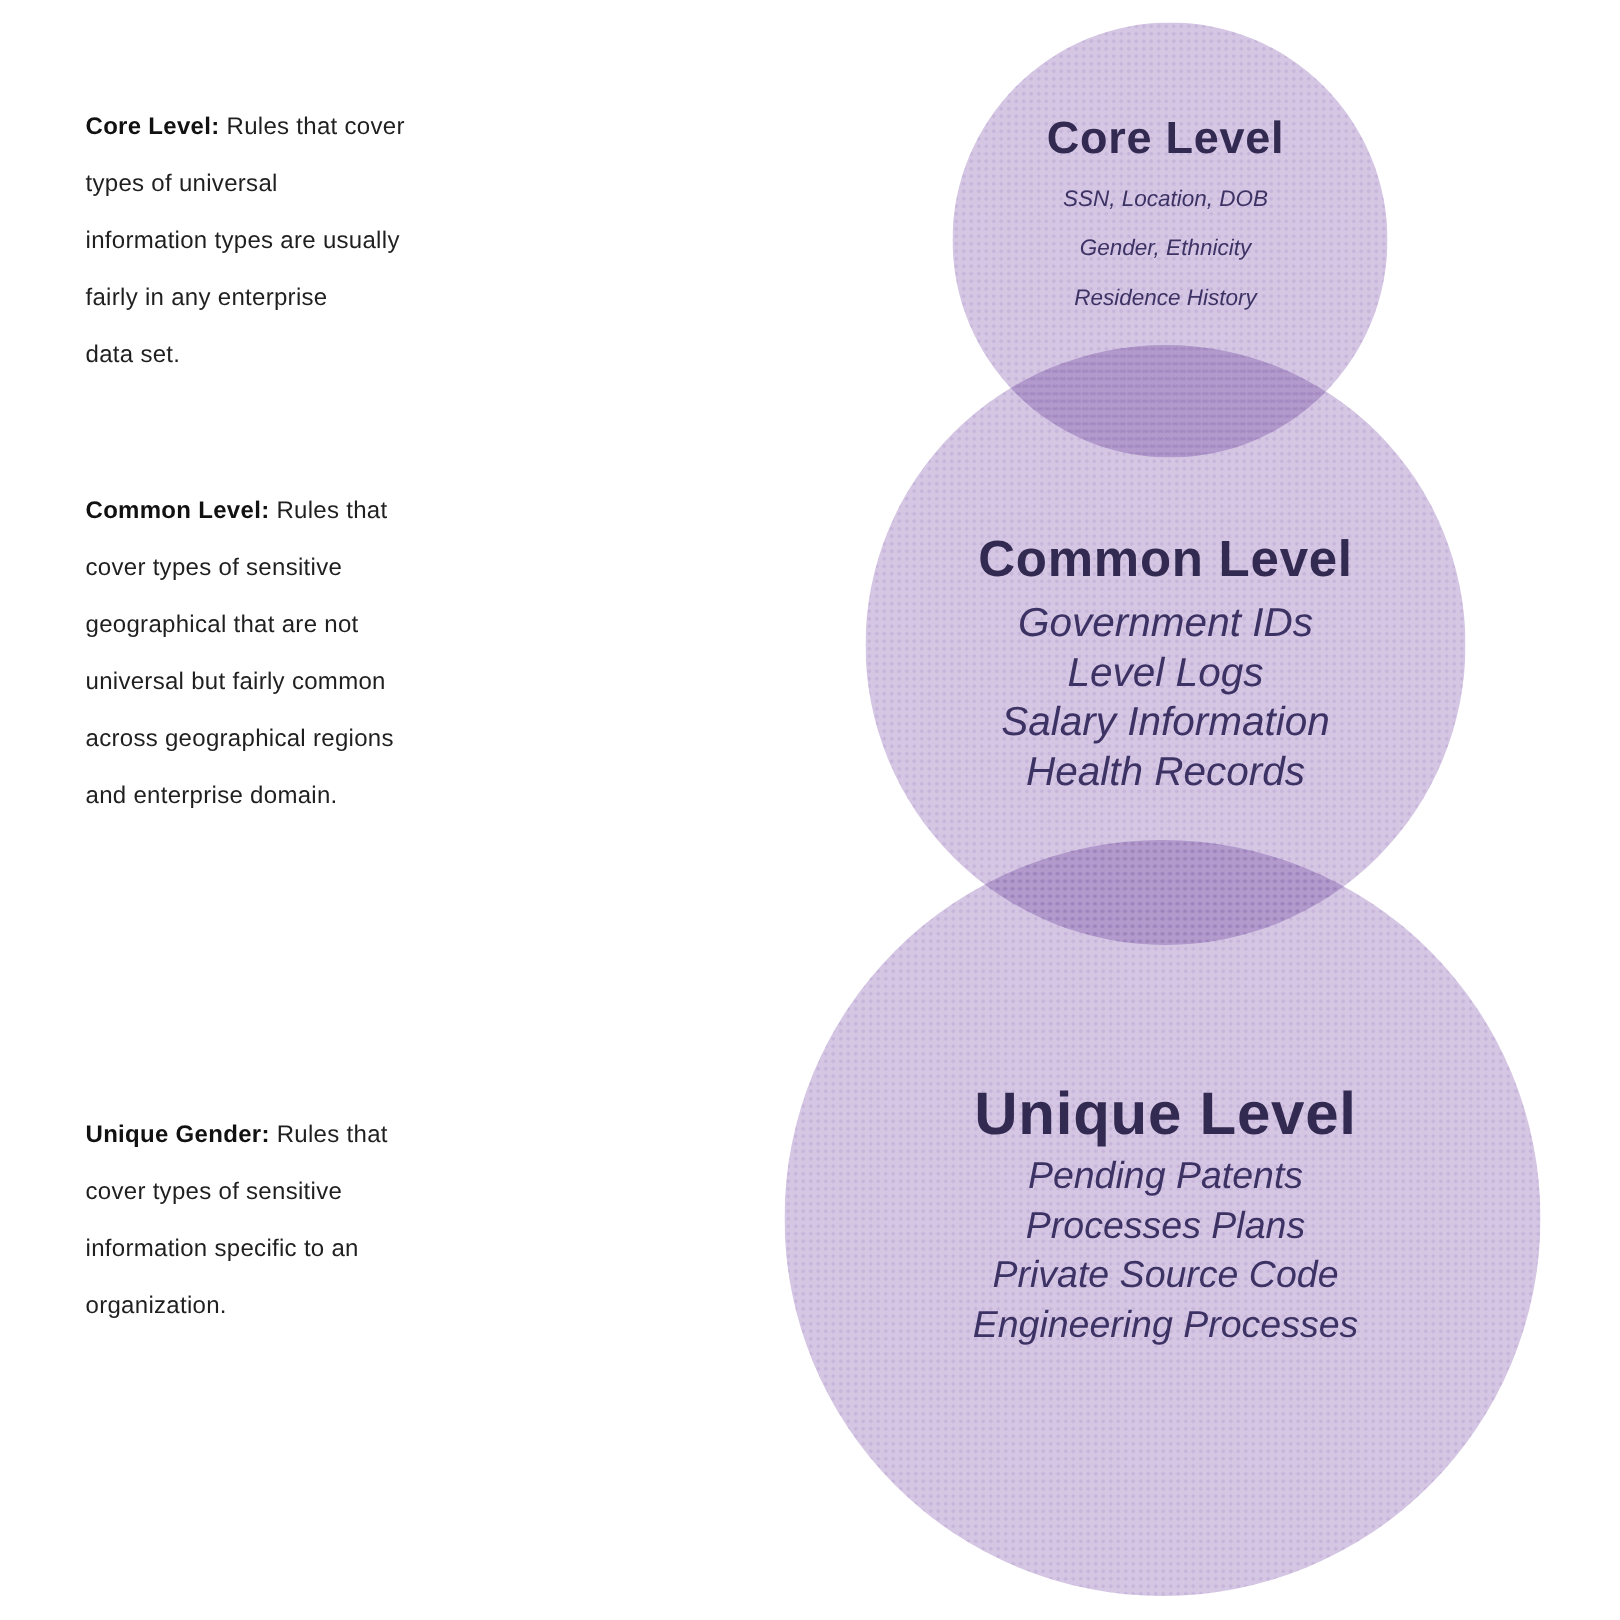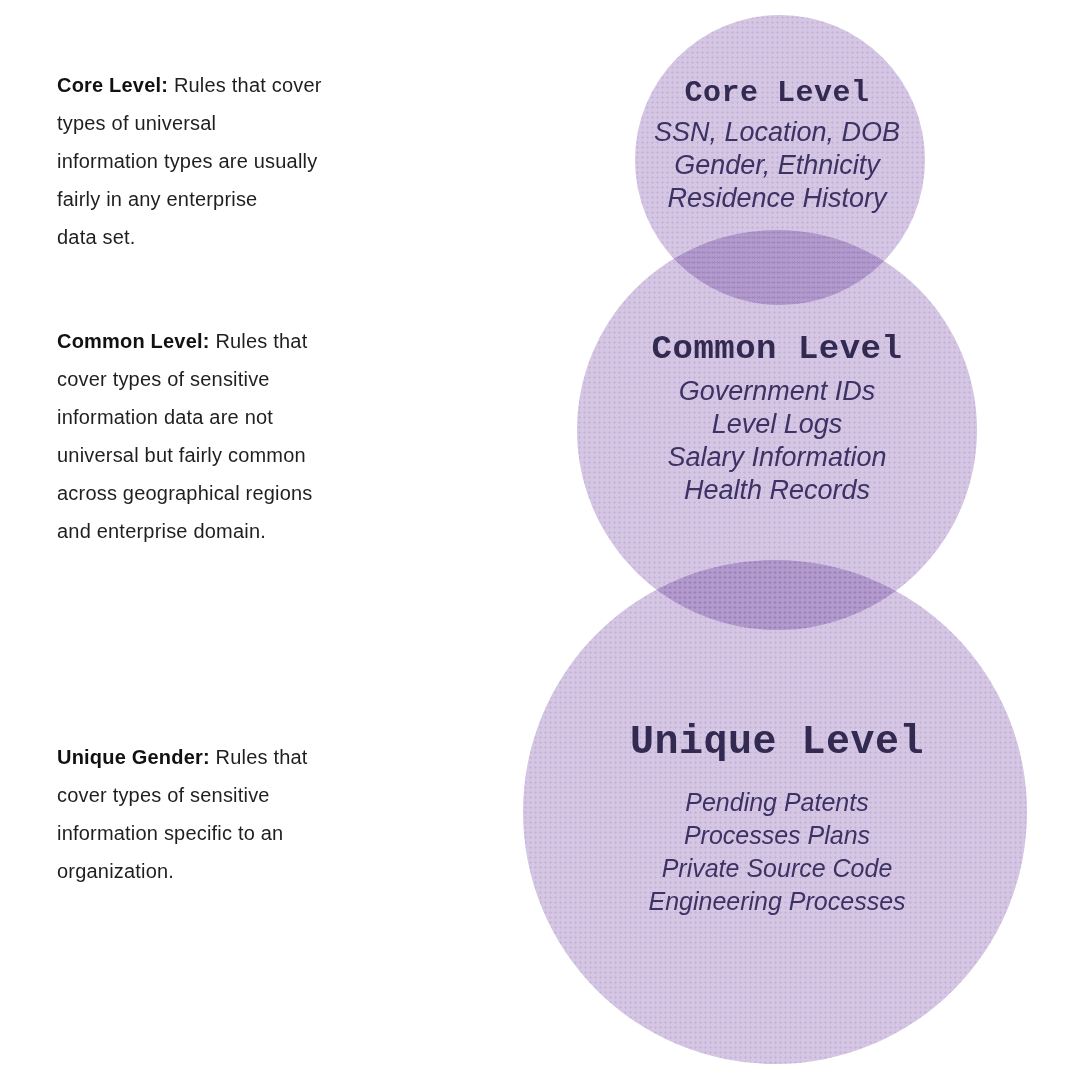--- a/index.html
+++ b/index.html
@@ -34,47 +34,46 @@
     position: absolute;
     width: 520px;
     left: 517px;
     text-align: center;
     color: #342B56;
   }
   .ctext .heading {
     font-weight: 700;
     color: #332A52;
     letter-spacing: 0.5px;
-    font-family: Liberation Mono, monospace;
   }
   .ctext .item {
     font-style: italic;
     color: #3C3264;
   }
   .ctext.core-text   { top: 74px; }
   .ctext.core-text .heading { font-size: 30px; line-height: 38px; }
-  .ctext.core-text .item    { font-size: 27px; line-height: 33px; }
+  .ctext.core-text .item    { font-size: 15px; line-height: 33px; }
   .ctext.core-text .items   { margin-top: 4px; }
 
-  .ctext.common-text { top: 328px; }
+  .ctext.common-text { top: 352px; }
   .ctext.common-text .heading { font-size: 34px; line-height: 42px; }
   .ctext.common-text .item    { font-size: 27px; line-height: 33px; }
   .ctext.common-text .items   { margin-top: 5px; }
 
   .ctext.unique-text { top: 718px; text-align: center; }
   .ctext.unique-text .heading { font-size: 40px; line-height: 50px; }
   .ctext.unique-text .item    { font-size: 25px; line-height: 33px; }
-  .ctext.unique-text .items   { margin-top: 18px; }
+  .ctext.unique-text .items   { margin-top: 0; }
 
   
   .desc {
     position: absolute;
     left: 57px;
     width: 440px;
-    font-size: 20px;
+    font-size: 16px;
     line-height: 38px;
     color: #1F1F1F;
     letter-spacing: 0.2px;
   }
   .desc .lbl {
     font-weight: 700;
     color: #111111;
   }
   .desc .line { white-space: nowrap; }
   .desc.d1 { top: 66px; }
@@ -123,21 +122,21 @@
     <div class="line"><span class="lbl">Core Level:</span> <span>Rules that cover</span></div>
     <div class="line">types of universal</div>
     <div class="line">information types are usually</div>
     <div class="line">fairly in any enterprise</div>
     <div class="line">data set.</div>
   </div>
 
   <div class="desc d2">
     <div class="line"><span class="lbl">Common Level:</span> <span>Rules that</span></div>
     <div class="line">cover types of sensitive</div>
-    <div class="line">information data are not</div>
+    <div class="line">geographical that are not</div>
     <div class="line">universal but fairly common</div>
     <div class="line">across geographical regions</div>
     <div class="line">and enterprise domain.</div>
   </div>
 
   <div class="desc d3">
     <div class="line"><span class="lbl">Unique Gender:</span> <span>Rules that</span></div>
     <div class="line">cover types of sensitive</div>
     <div class="line">information specific to an</div>
     <div class="line">organization.</div>

